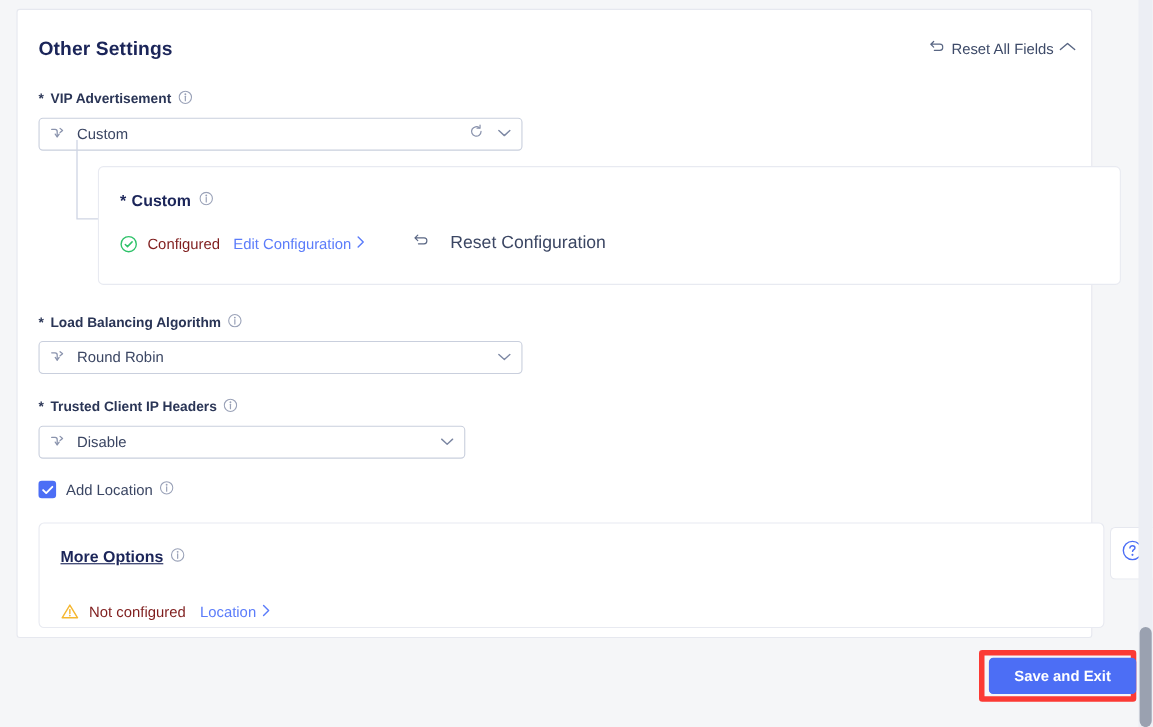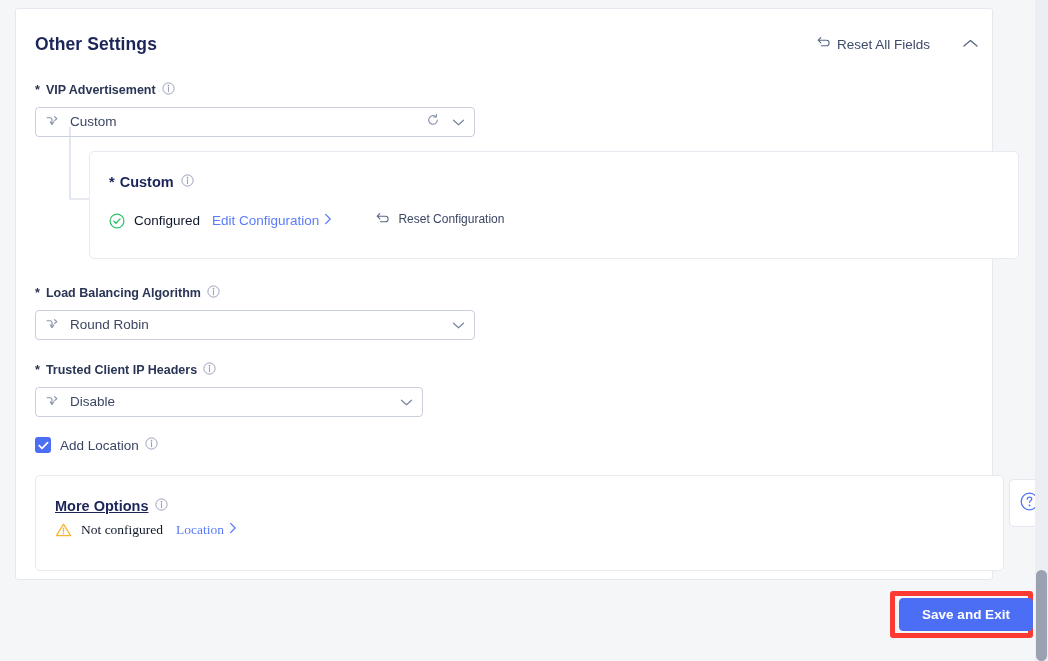--- a/index.html
+++ b/index.html
@@ -28,21 +28,21 @@
     position: absolute; left: 0; top: 0;
     width: 100%; height: 62px;
   }
   .panel-title {
     position: absolute; left: 19px; top: 25px;
     font-size: 17.5px; font-weight: bold;
     color: #1b2559; letter-spacing: .1px;
   }
   .head-right {
     position: absolute; right: 13px; top: 26px;
-    display: flex; align-items: center; gap: 32px;
+    display: flex; align-items: center; gap: 4px;
   }
   .reset-all {
     display: flex; align-items: center; gap: 7px;
     color: #3d4a68; font-size: 13.5px; cursor: pointer;
   }
   .collapse-chevron { cursor: pointer; display: block; }
 
   
   .body { position: absolute; left: 0; top: 62px; width: 100%; }
 
@@ -80,28 +80,28 @@
   .subcard {
     background: #fff;
     border: 1px solid #e8eaf1;
     border-radius: 5px;
   }
   .subcard-title {
     font-size: 14.5px; font-weight: bold; color: #1b2559;
     display: flex; align-items: center; gap: 5px;
   }
   .status-row { display: flex; align-items: center; }
-  .status-text { font-size: 13.5px; color: #0f172a; }
+  .status-text { font-size: 13.5px; color: #7f1d1d; }
   .link {
     font-size: 13.5px; color: #5b7cfa; cursor: pointer;
     display: flex; align-items: center; gap: 5px;
   }
   .reset-cfg {
-    display: flex; align-items: flex-start; gap: 9px;
-    font-size: 12px; color: #3b4663; cursor: pointer;
+    display: flex; align-items: flex-start; gap: 20px;
+    font-size: 16px; color: #3b4663; cursor: pointer;
   }
 
   
   .connector { position: absolute; pointer-events: none; }
 
   
   .cbrow { display: flex; align-items: center; gap: 9px; }
   .cbox {
     width: 16px; height: 16px; border-radius: 3px;
     background: #4c6ef5; display: flex; align-items: center;
@@ -355,21 +355,21 @@
           <span>More Options</span>
           <span class="info-ico" style="margin-left:2px;">
             <svg width="13" height="13" viewBox="0 0 13 13">
               <circle cx="6.5" cy="6.5" r="5.6" fill="none" stroke="#9aa2b8" stroke-width="1"></circle>
               <circle cx="6.5" cy="3.7" r=".85" fill="#9aa2b8"></circle>
               <path d="M6.5 5.6v4" stroke="#9aa2b8" stroke-width="1.1" stroke-linecap="round"></path>
             </svg>
           </span>
         </div>
 
-        <div class="status-row" style="position:absolute;left:19px;top:46px;font-family:Liberation Serif, serif;">
+        <div class="status-row" style="position:absolute;left:19px;top:72px;">
           <span style="display:flex;">
             <svg width="17" height="16" viewBox="0 0 17 16">
               <path d="M8.5 2.1L15.5 13.6H1.5z" fill="none" stroke="#f5b731" stroke-width="1.3" stroke-linejoin="round"></path>
               <path d="M8.5 6.2v3.6" stroke="#f5b731" stroke-width="1.3" stroke-linecap="round"></path>
               <circle cx="8.5" cy="11.6" r=".8" fill="#f5b731"></circle>
             </svg>
           </span>
           <span class="status-text" style="margin-left:9px;">Not configured</span>
           <span class="link" style="margin-left:13px;">
             <span>Location</span>

